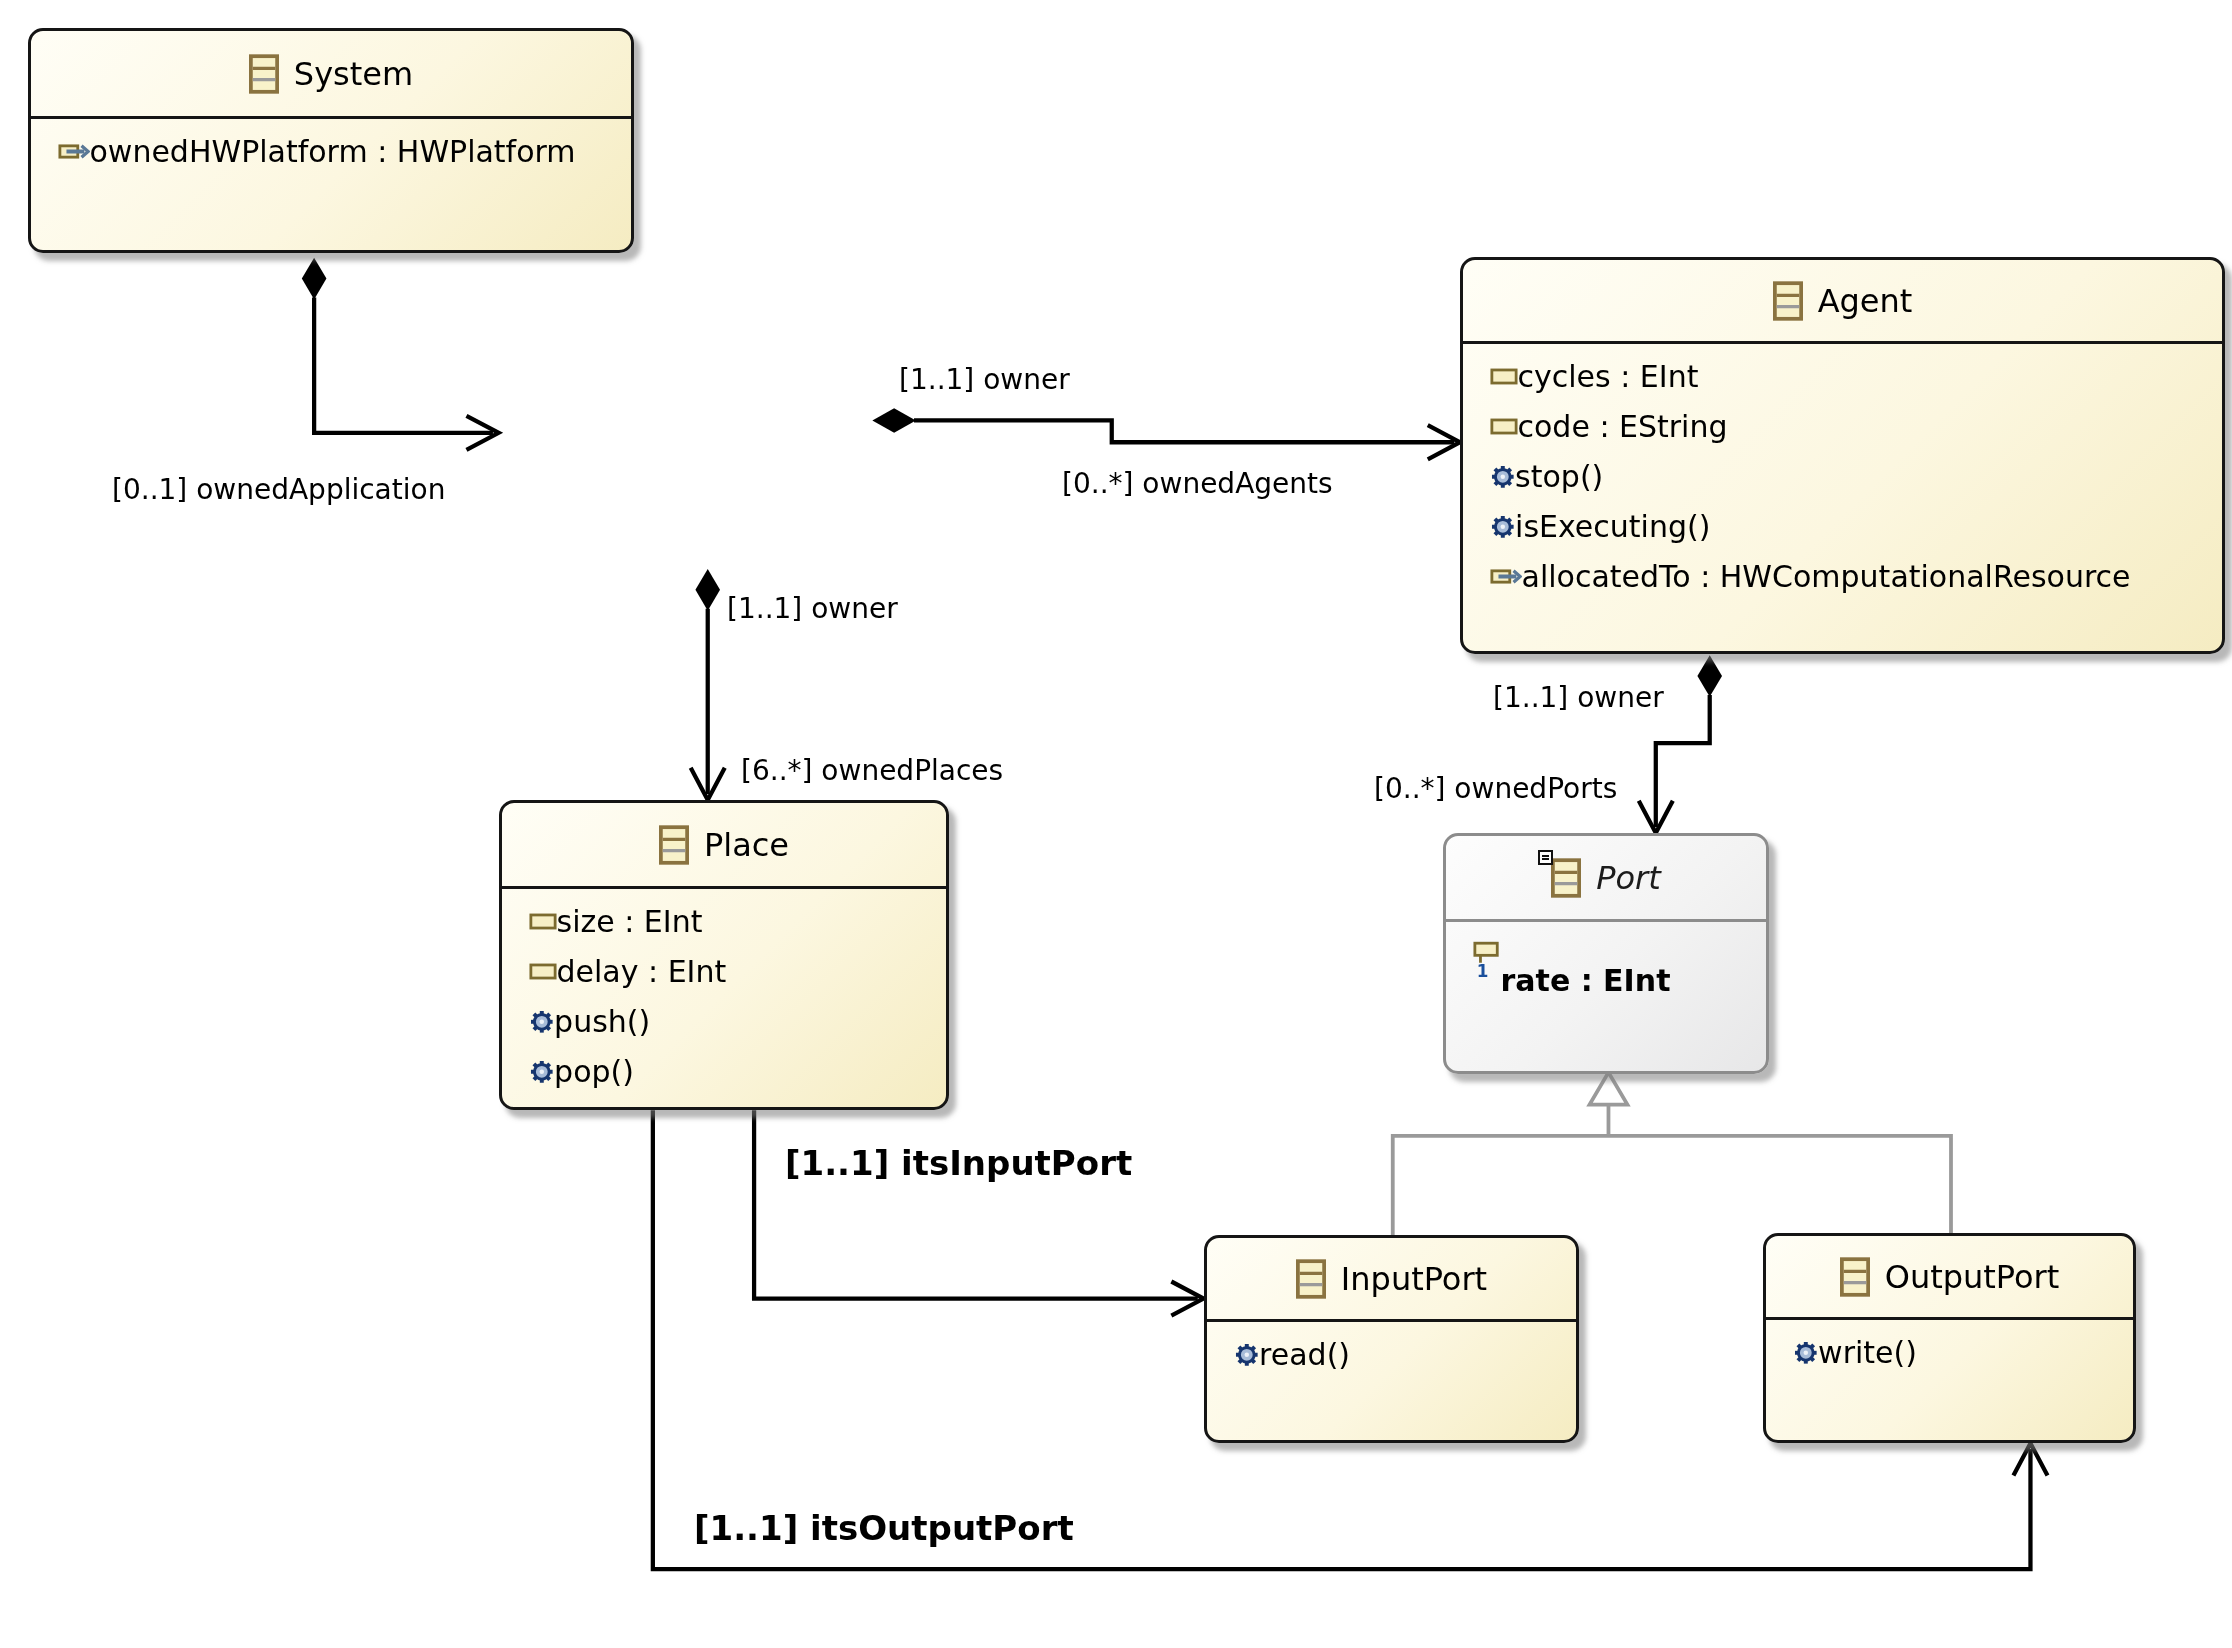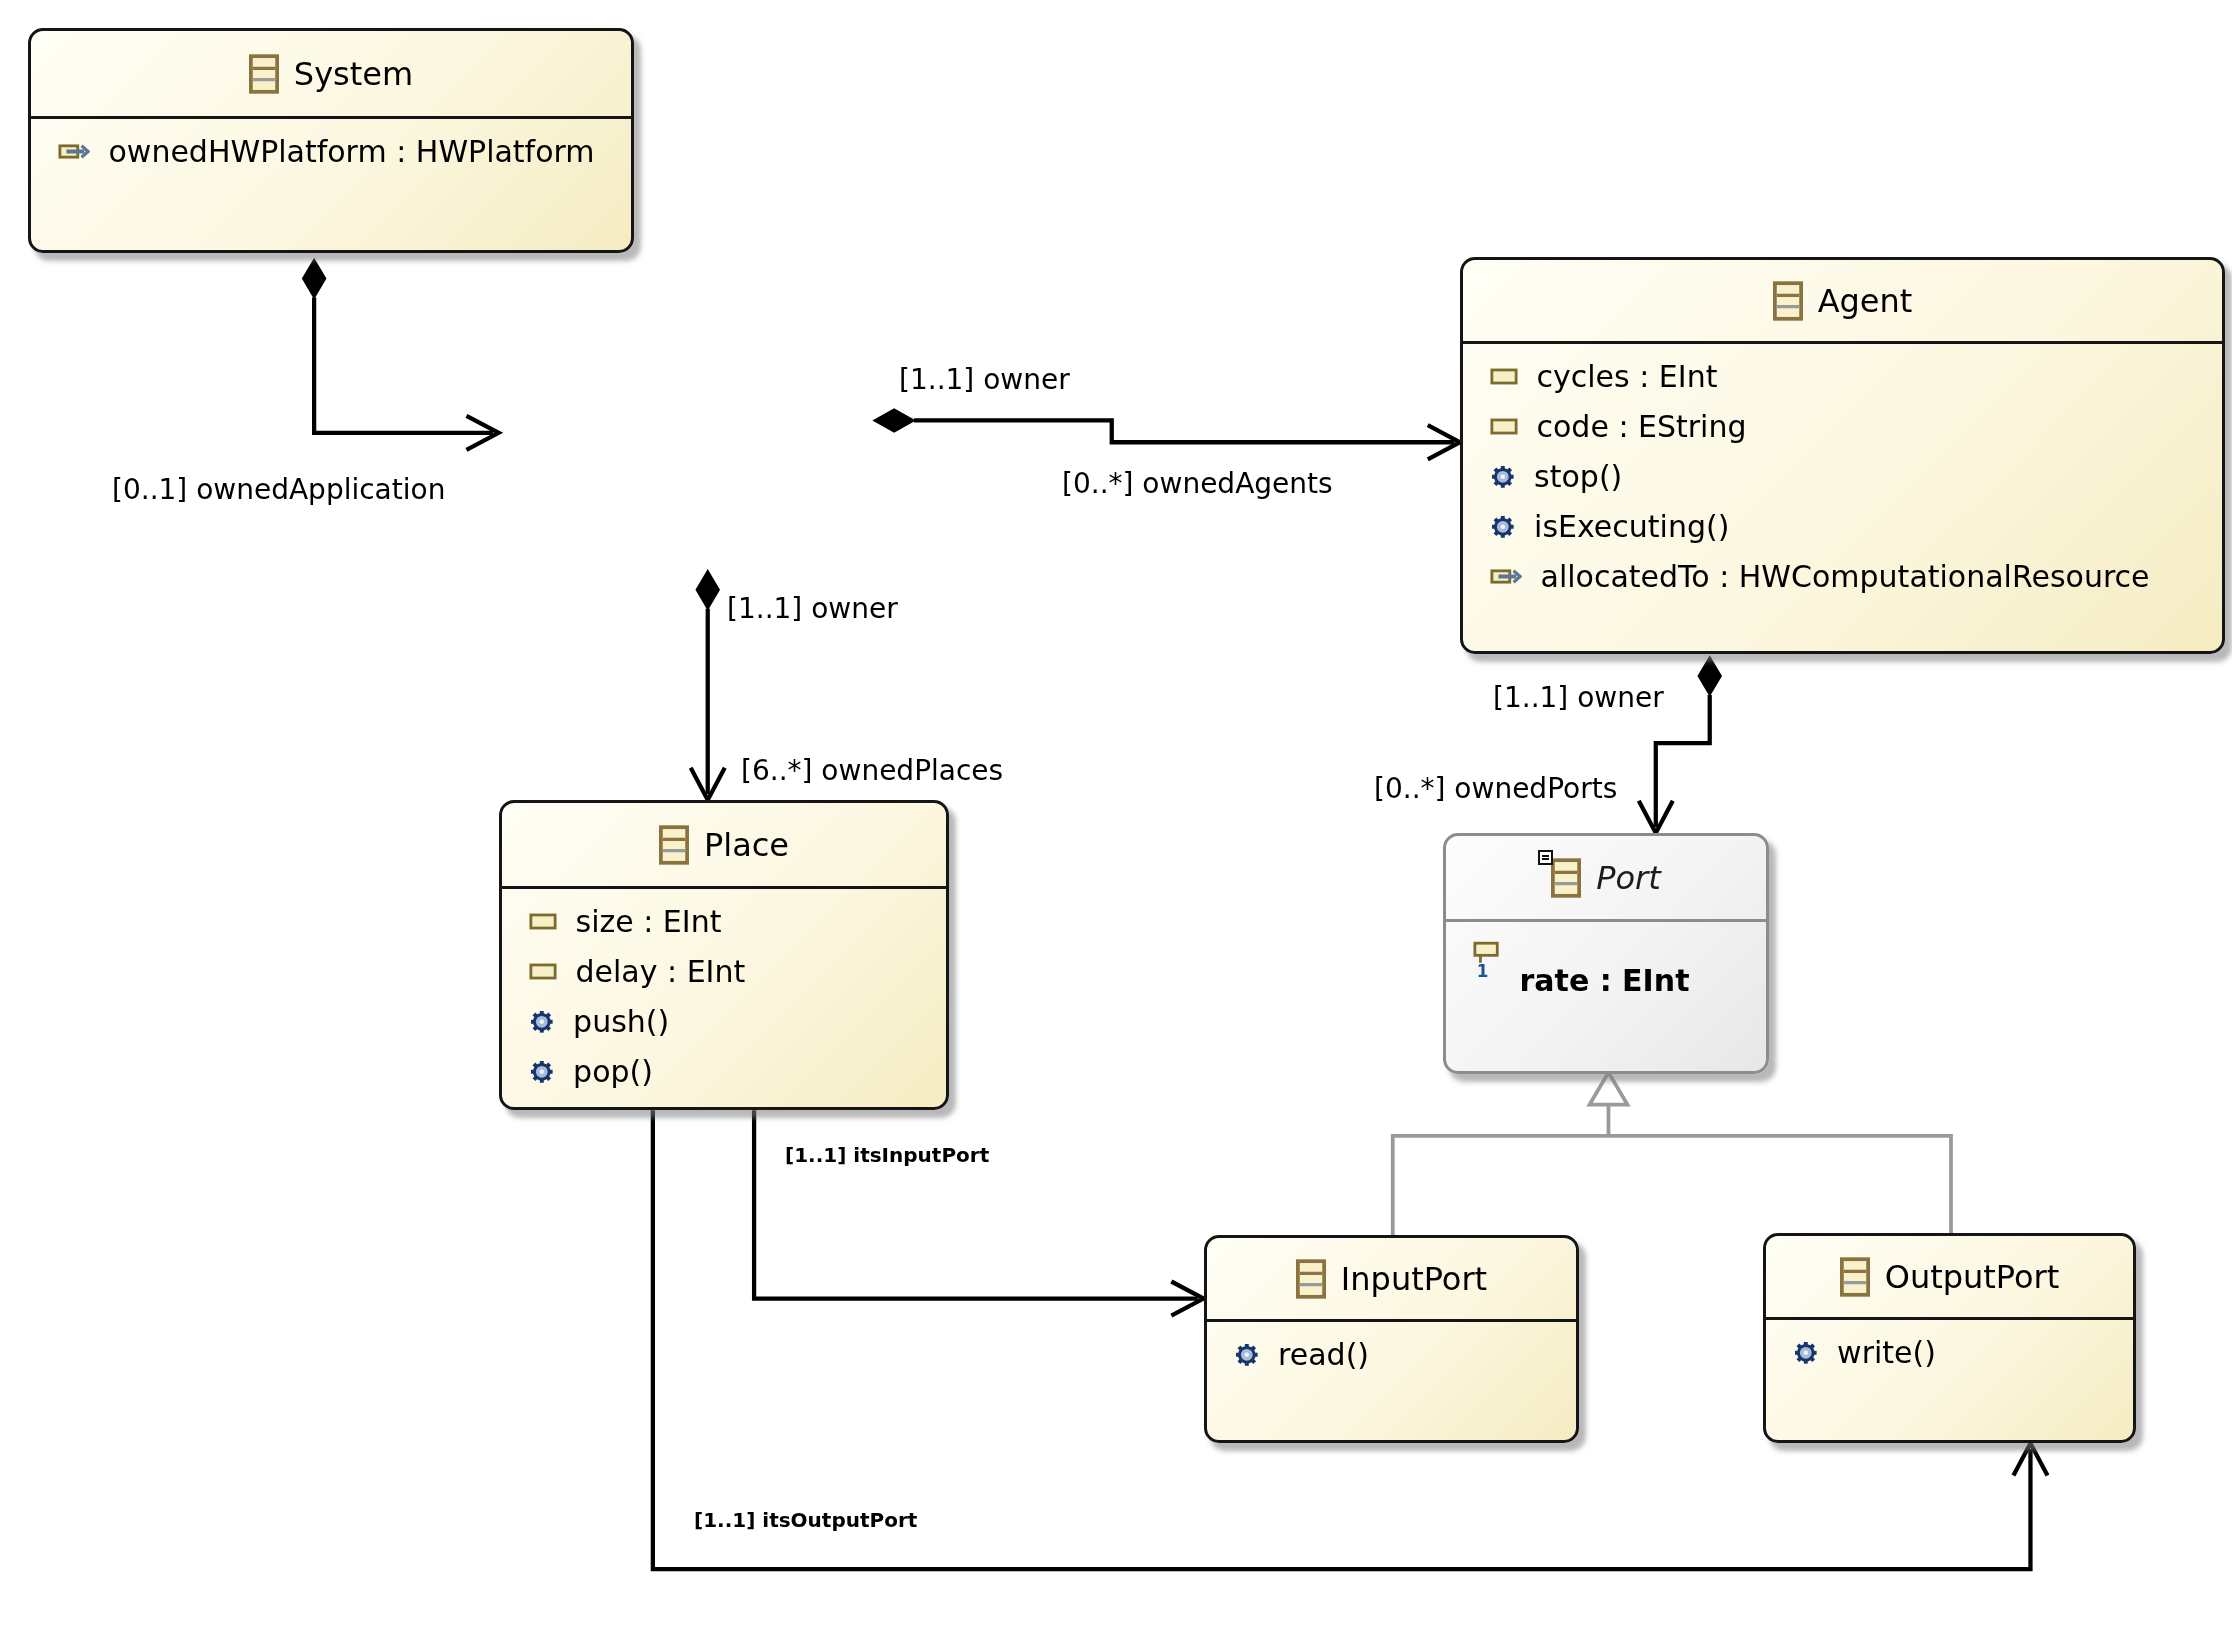--- a/index.html
+++ b/index.html
@@ -32,33 +32,33 @@
     background:#fff; border:2.8px solid #111; box-sizing:border-box;
   }
   .abstract-badge:before {
     content:""; position:absolute; left:1.9px; right:1.9px; top:2.8px; height:1.9px; background:#111;
   }
   .abstract-badge:after {
     content:""; position:absolute; left:1.9px; right:1.9px; bottom:2.8px; height:1.9px; background:#111;
   }
   .uml-body { padding-top:7.6px; }
   .member {
-    display:flex; align-items:center; gap:19px; height:50px; padding-left:26.5px;
+    display:flex; align-items:center; height:50px; padding-left:26.5px;
     font-size:30px; white-space:nowrap;
   }
   .member .micon { display:none; flex:0 0 auto; }
   .member.kind-attribute .icon-attribute { display:block; }
   .member.kind-attribute-required .icon-attribute-required { display:block; }
   .member.kind-operation .icon-operation { display:block; }
   .member.kind-reference .icon-reference { display:block; }
   .member.kind-attribute-required { height:61px; }
   .member.kind-attribute-required .mlabel { font-weight:bold;margin-top:40px; }
 
   .edge-label { position:absolute; font-size:28px; white-space:nowrap; }
-  .edge-label.bold { font-weight:bold; font-size:20px; }
+  .edge-label.bold { font-weight:bold; font-size:34px; }
 </style>
 </head>
 <body>
 
 <div id="canvas">
 
   <svg class="edges" viewBox="0 0 2359 1742">
 
     <g stroke="#9a9a9a" stroke-width="4" fill="none">
       <polyline points="1472,1305 1472,1200 2062,1200 2062,1303"></polyline>

